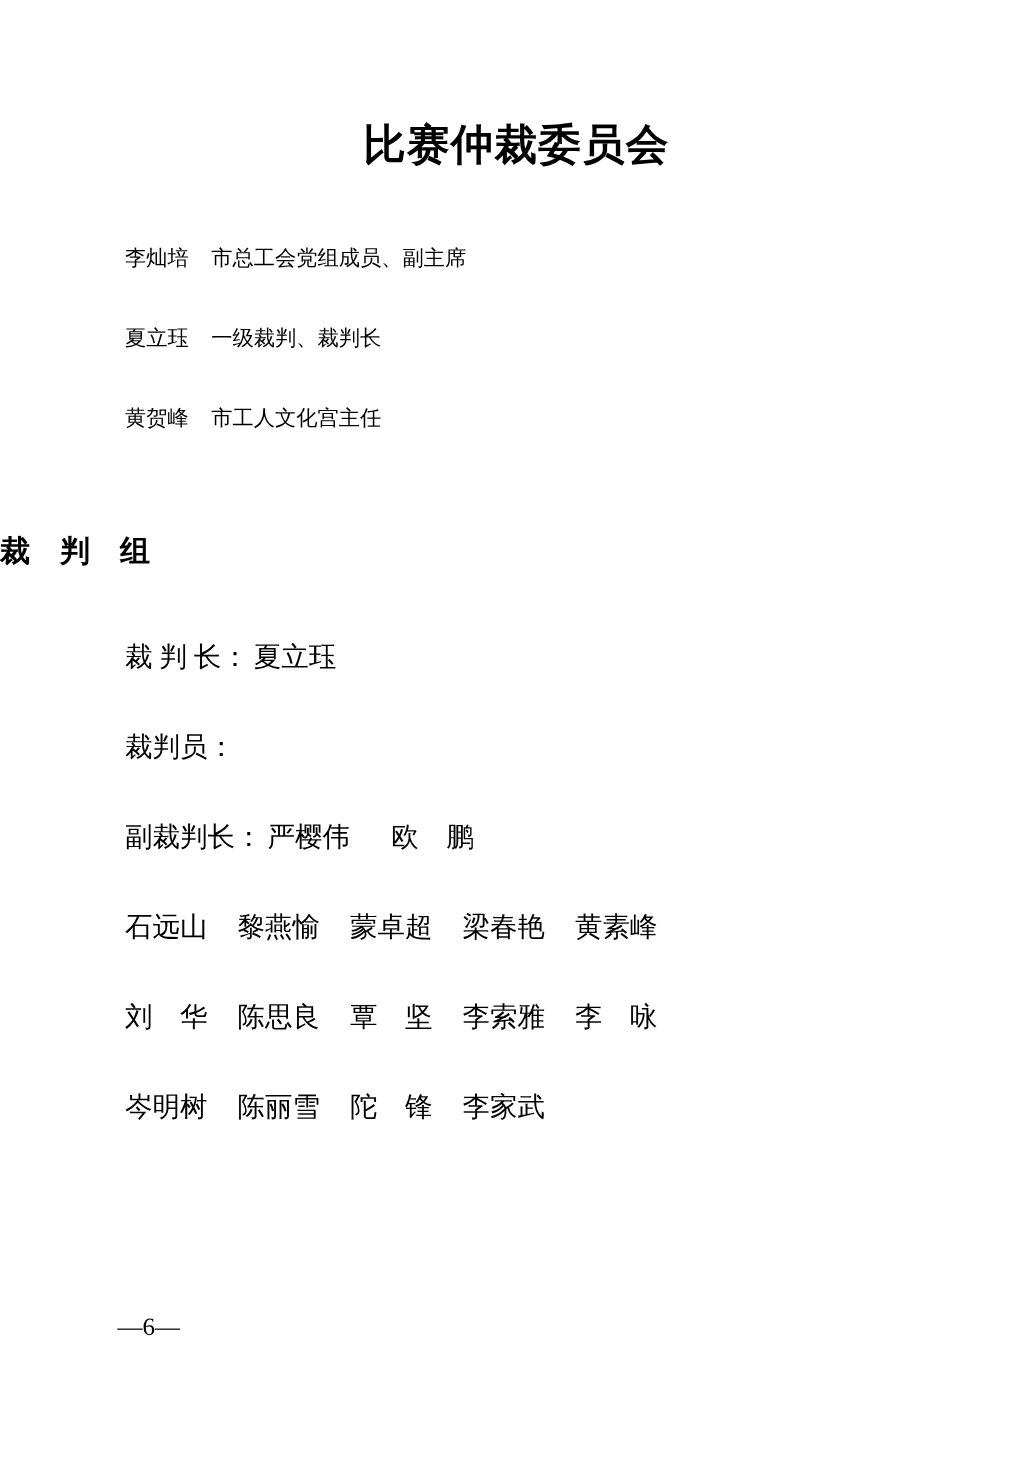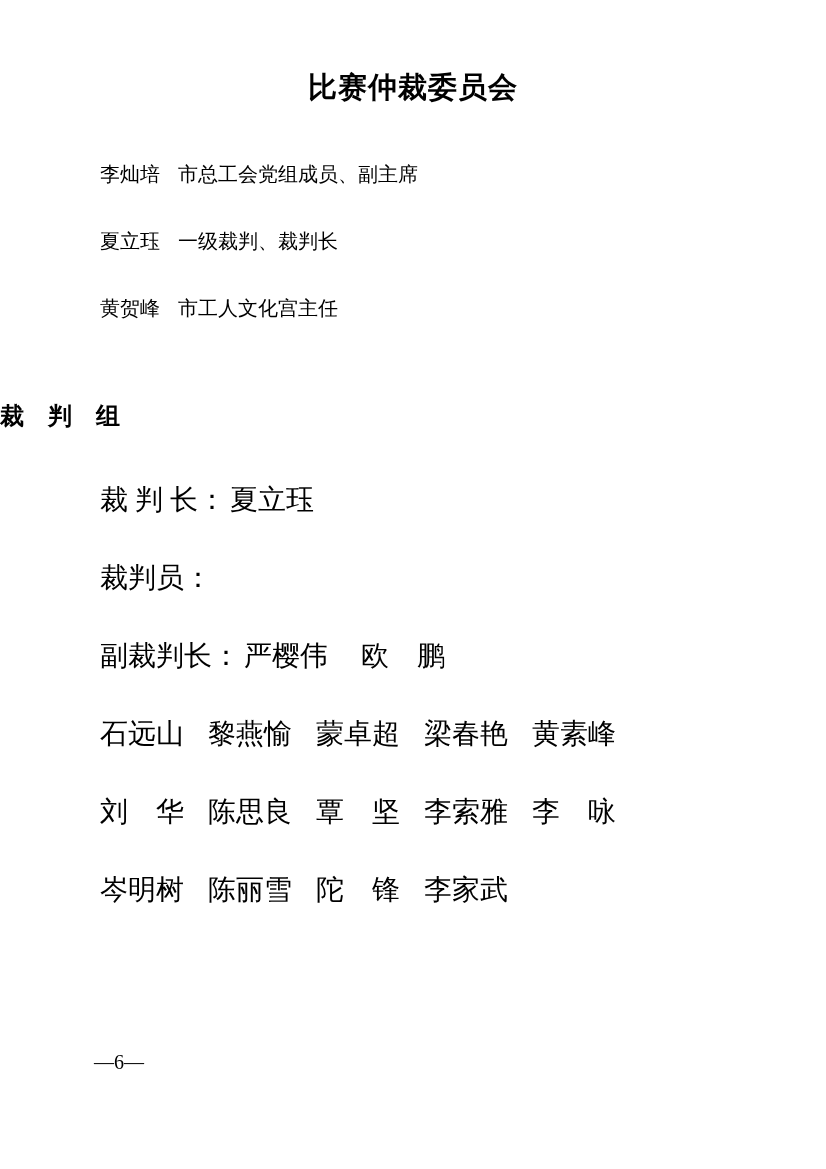--- a/index.html
+++ b/index.html
@@ -15,55 +15,55 @@
     font-family: "Liberation Serif", serif;
     color: #000000;
   }
   .page {
     position: absolute;
     inset: 0;
     background: #ffffff;
   }
   
   .doc-title {
-    margin: 70px 0 0 0;
+    margin: 96px 0 0 0;
     text-align: center;
     font-family: "Liberation Sans", sans-serif;
     font-weight: bold;
-    font-size: 29px;
+    font-size: 34px;
     line-height: 1.2;
     letter-spacing: 1px;
   }
   
   .committee {
     margin: 46px 0 0 100px;
   }
   .committee-line {
-    font-size: 20px;
+    font-size: 17px;
     line-height: 47px;
     white-space: nowrap;
   }
   .committee-line .member-title {
     margin-left: 18px;
   }
   
   .section-title {
     margin: 70px 0 0 0;
     text-align: left;
     font-family: "Liberation Sans", sans-serif;
     font-weight: bold;
     font-size: 24px;
     line-height: 1.2;
   }
   
   .referee-lines {
     margin: 44px 0 0 100px;
   }
   .referee-line {
-    font-size: 28px;
+    font-size: 22px;
     line-height: 50px;
     white-space: nowrap;
   }
   .role-label {
     display: inline-block;
   }
   .chief-name {
     margin-left: 4px;
   }
   .deputy-name-1 {

